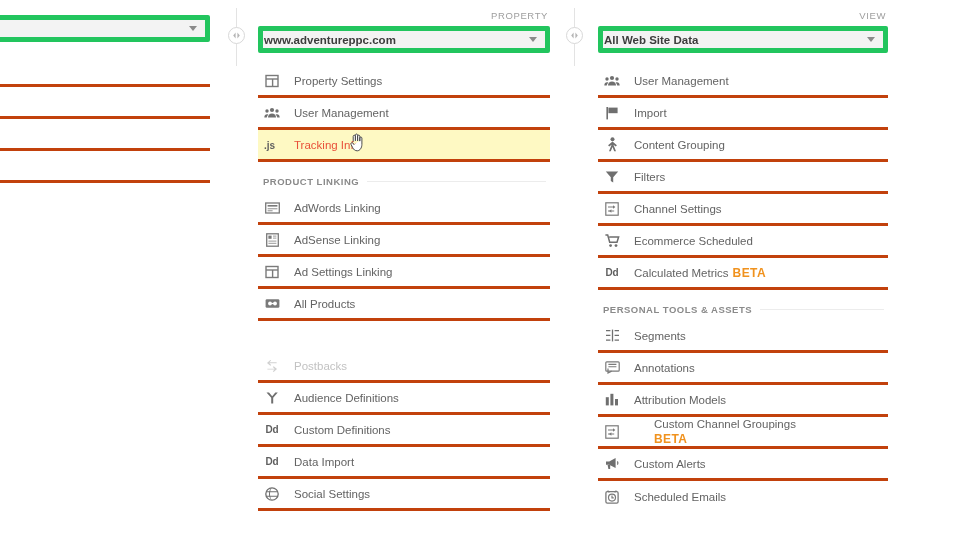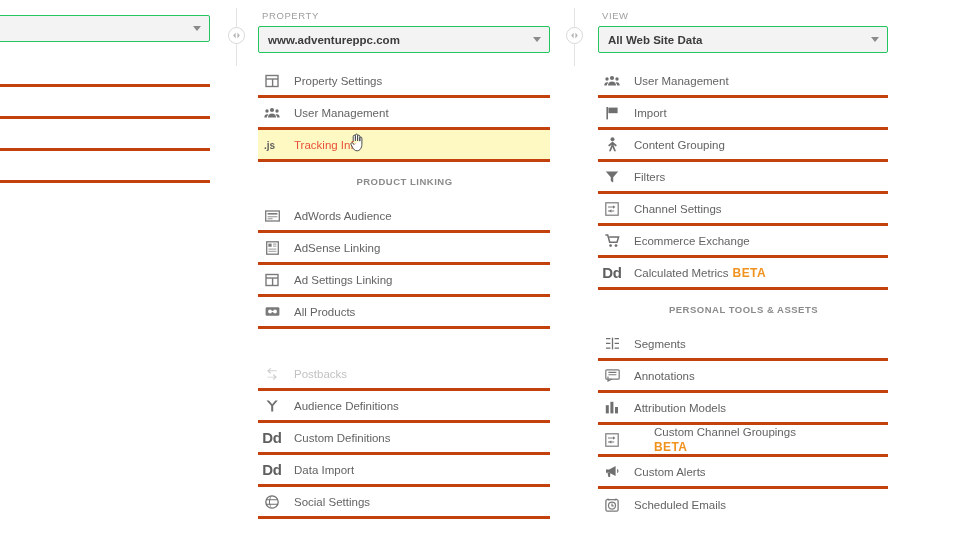--- a/index.html
+++ b/index.html
@@ -31,31 +31,32 @@
   .col-property { left: 258px; width: 292px; }
   .col-view     { left: 598px; width: 290px; }
 
   .col-head {
     font-size: 9.5px;
     letter-spacing: 0.6px;
     color: #9e9e9e;
     text-transform: uppercase;
     padding: 10px 2px 5px 4px;
     font-weight: 400;
+    text-align: right;
   }
 
   
   .select-box {
     height: 27px;
     background: #f3f3f3;
-    border: 1px solid #22c55e;
+    border: 5px solid #22c55e;
     border-radius: 2px;
     display: flex;
     align-items: center;
-    padding: 0 8px 0 9px;
+    padding: 0 8px 0 1px;
     position: relative;
     cursor: pointer;
   }
   .select-label {
     font-size: 11.5px;
     font-weight: bold;
     color: #3c3c3c;
     white-space: nowrap;
     overflow: hidden;
     flex: 1;
@@ -106,21 +107,21 @@
 
   .row-label {
     font-size: 11.5px;
     color: #636363;
     line-height: 14px;
     white-space: nowrap;
   }
   .row.selected .row-label { color: #e8513a; }
 
   .dd-glyph {
-    font-size: 15px;
+    font-size: 10px;
     font-weight: bold;
     color: #5f5f5f;
     letter-spacing: -0.2px;
     line-height: 1;
   }
 
   .beta {
     font-size: 12px;
     font-weight: bold;
     color: #f0921e;
@@ -134,21 +135,20 @@
     margin-top: 1px;
   }
   .label-stack { display: flex; flex-direction: column; justify-content: center; margin-left: 20px; }
 
   
   .section {
     display: flex;
     align-items: center;
     padding: 14px 4px 6px 5px;
     gap: 8px;
-    flex-direction: column;
   }
   .section-title {
     font-size: 9.5px;
     font-weight: bold;
     letter-spacing: 0.5px;
     color: #8a8a8a;
     text-transform: uppercase;
     white-space: nowrap;
   }
   .section-rule {
@@ -293,21 +293,21 @@
 
       <div class="row">
         <span class="ico">
           <svg width="15" height="12" viewBox="0 0 15 12">
               <rect x="0.7" y="1" width="13.6" height="10" fill="none" stroke="#7a7a7a" stroke-width="1.3"></rect>
               <rect x="2.6" y="3" width="9.8" height="1.6" fill="#7a7a7a"></rect>
               <rect x="2.6" y="6.2" width="9.8" height="1.1" fill="#9a9a9a"></rect>
               <rect x="2.6" y="8.2" width="5" height="1.1" fill="#9a9a9a"></rect>
             </svg>
         </span>
-        <span class="row-label">AdWords Audience</span>
+        <span class="row-label">AdWords Linking</span>
       </div>
 
       <div class="row">
         <span class="ico">
           <svg width="13" height="14" viewBox="0 0 13 14">
               <rect x="0.7" y="0.8" width="11.6" height="12.4" fill="none" stroke="#7a7a7a" stroke-width="1.3"></rect>
               <rect x="2.4" y="2.6" width="3.2" height="3.2" fill="#7a7a7a"></rect>
               <rect x="7" y="2.6" width="3.4" height="1" fill="#9a9a9a"></rect>
               <rect x="7" y="4.6" width="3.4" height="1" fill="#9a9a9a"></rect>
               <rect x="2.4" y="7.6" width="8" height="1" fill="#9a9a9a"></rect>
@@ -465,21 +465,21 @@
       </div>
 
       <div class="row">
         <span class="ico">
           <svg width="15" height="14" viewBox="0 0 15 14">
               <path d="M0.4 1h2.3l2 7.2h7.3l1.6-5.2H4.2" fill="none" stroke="#6f6f6f" stroke-width="1.5"></path>
               <circle cx="5.6" cy="11.6" r="1.4" fill="#6f6f6f"></circle>
               <circle cx="11" cy="11.6" r="1.4" fill="#6f6f6f"></circle>
             </svg>
         </span>
-        <span class="row-label">Ecommerce Exchange</span>
+        <span class="row-label">Ecommerce Scheduled</span>
       </div>
 
       <div class="row">
         <span class="ico">
             <span class="dd-glyph">Dd</span>
           </span>
         <span class="row-label">Calculated Metrics</span>
         <span class="beta">BETA</span>
       </div>
 

